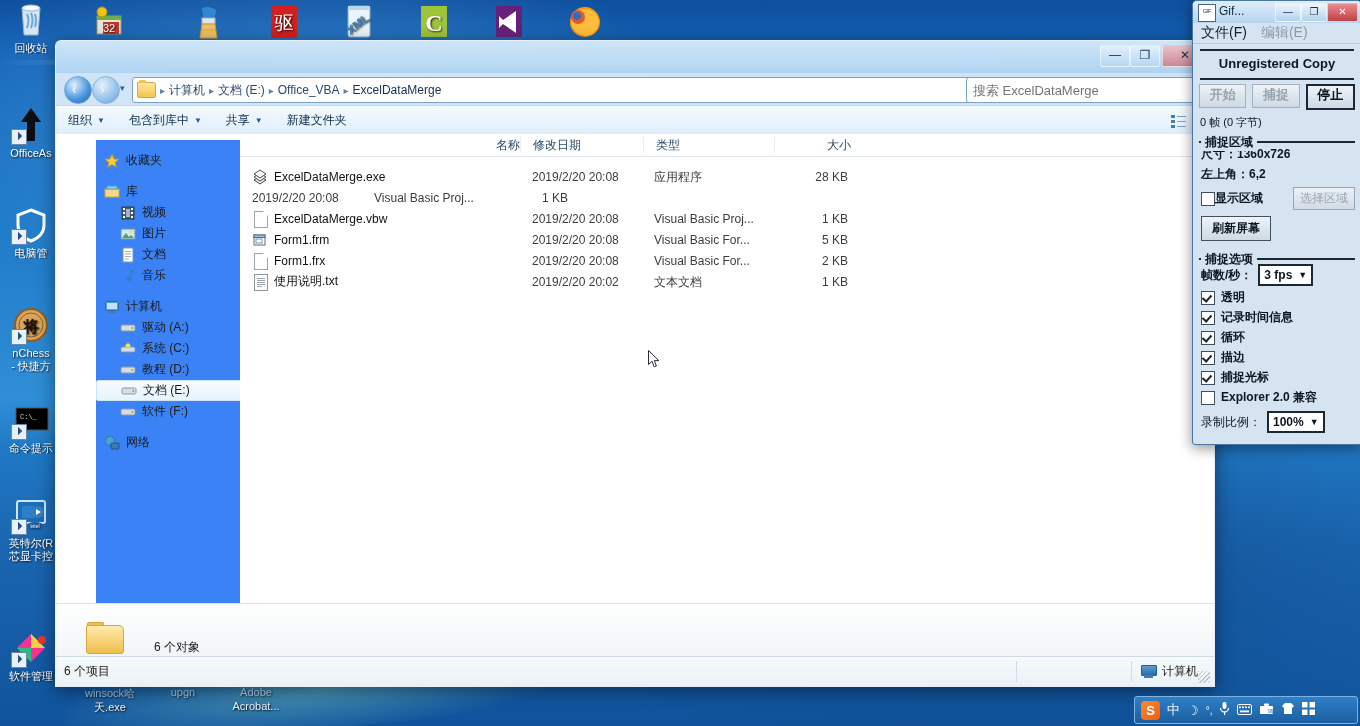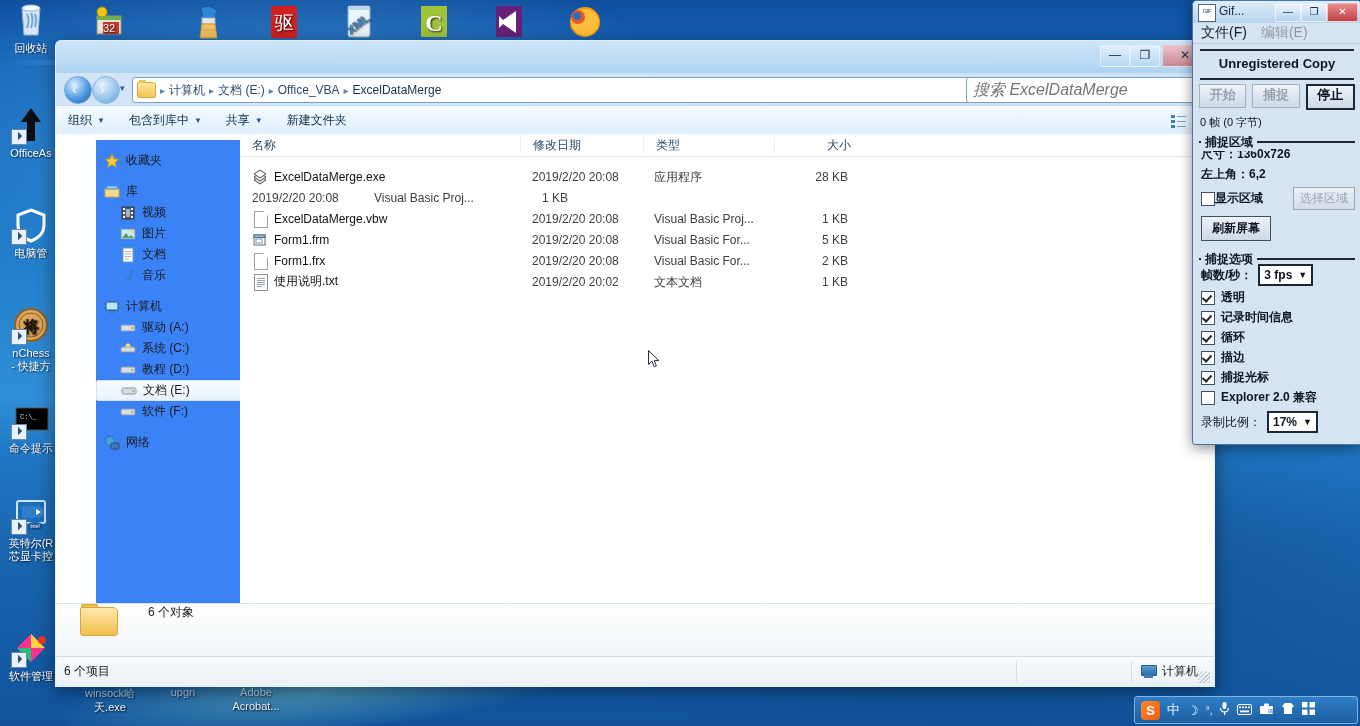--- a/index.html
+++ b/index.html
@@ -86,22 +86,22 @@
   .folder-mini{width:17px;height:14px;margin:0 3px 0 2px;background:linear-gradient(180deg,#ffe6a0,#f3c54f);
     border:1px solid #d8a63a;border-radius:1px 3px 2px 2px;position:relative;flex:none;}
   .folder-mini:before{content:"";position:absolute;left:1px;top:-3px;width:7px;height:3px;background:#f3c54f;border-radius:1px 1px 0 0;}
   #addr-drop{width:16px;text-align:center;color:#2a5f96;font-size:9px;}
   #addr-refresh{position:absolute;right:160px;top:8px;color:#1d5ea0;font-size:13px;}
   #search-box{
     position:absolute;right:14px;top:4px;width:232px;height:24px;
     background:#fff;border:1px solid #7ba2c6;border-radius:3px;
     display:flex;align-items:center;
   }
-  #search-input{border:0;outline:0;width:100%;height:20px;font-size:16px;
-    font-family:"Liberation Sans",sans-serif;font-style:italic;color:#6b6b6b;padding-left:6px;background:transparent;}
+  #search-input{border:0;outline:0;width:100%;height:20px;font-size:13px;
+    font-family:"Liberation Sans",sans-serif;color:#6b6b6b;padding-left:6px;background:transparent;}
 
   #exp-toolbar{
     position:absolute;left:0;top:64px;width:100%;height:29px;
     background:linear-gradient(180deg,#f4fafe,#dfeefa);
     border-top:1px solid #c3dcef;border-bottom:1px solid #b7d2e8;
     display:flex;align-items:center;
   }
   .tbitem{font-size:12px;color:#0d2d4e;padding:0 12px;display:flex;align-items:center;gap:5px;}
   .tbcaret{font-size:8px;color:#2b5a8a;}
   #tb-right{margin-left:auto;display:flex;align-items:center;gap:6px;padding-right:14px;}
@@ -117,38 +117,38 @@
   .navgroup{margin-top:10px;}
   .navrow{height:21px;display:flex;align-items:center;font-size:12px;color:#1b1b1b;padding-left:8px;gap:6px;}
   .navrow.lvl1{padding-left:24px;}
   .navrow.sel{background:linear-gradient(180deg,#f6fbff,#e8f3fc);border:1px solid #cfe4f5;border-radius:2px;height:19px;margin-right:4px;}
   .nico{width:16px;height:16px;flex:none;position:relative;}
 
   #filepane{position:absolute;left:184px;top:0;right:0;bottom:0;background:#fff;}
   #colhead{height:22px;display:flex;border-bottom:1px solid #e2e7ec;background:#fff;align-items:center;}
   .col{font-size:12px;color:#2b4a68;padding-left:12px;border-left:1px solid #eceff2;height:16px;line-height:16px;}
   .col:first-child{border-left:0;}
-  .c-name{width:268px;}
+  .c-name{width:268px;text-align:right;}
   .c-date{width:110px;}
   .c-type{width:118px;}
   .c-size{width:76px;text-align:right;padding-left:0;padding-right:6px;}
   .frow{height:21px;display:flex;align-items:center;font-size:12px;color:#111;}
   .frow .c-name{display:flex;align-items:center;gap:6px;padding-left:12px;}
   .frow .c-date,.frow .c-type{color:#3d3d3d;border-left:0;}
   .frow .c-size{color:#3d3d3d;border-left:0;}
   .fico{width:16px;height:16px;flex:none;position:relative;}
   .doc-ico{width:12px;height:15px;background:#fff;border:1px solid #9aa4ad;position:absolute;left:2px;top:0;}
   .doc-ico:after{content:"";position:absolute;right:-1px;top:-1px;border-left:5px solid transparent;border-top:5px solid #fff;}
   .txt-ico{width:12px;height:15px;background:#fdfdfd;border:1px solid #8d959c;position:absolute;left:2px;top:0;}
   .txt-ico i{position:absolute;left:2px;width:8px;height:1px;background:#9aa4ad;display:block;}
 
   #details{
     position:absolute;left:0;right:0;bottom:30px;height:52px;
     background:linear-gradient(180deg,#fdfefe,#f2f6f9);
-    border-top:1px solid #dde5ec;display:flex;align-items:flex-start;padding-left:22px;gap:28px;
+    border-top:1px solid #dde5ec;display:flex;align-items:flex-end;padding-left:28px;gap:28px;
   }
   #det-folder{width:42px;height:34px;position:relative;}
   #det-folder .bk{position:absolute;left:2px;top:3px;width:36px;height:27px;background:linear-gradient(180deg,#ffe9ae,#f0bf4c);border:1px solid #d8a63a;border-radius:2px 5px 3px 3px;}
   #det-folder .tab{position:absolute;left:3px;top:0px;width:15px;height:5px;background:#f0bf4c;border:1px solid #d8a63a;border-bottom:0;border-radius:2px 2px 0 0;}
   #det-text{font-size:12px;color:#1c1c1c;}
   #statusbar{
     position:absolute;left:0;right:0;bottom:0;height:29px;
     background:linear-gradient(180deg,#f7fafc,#eaf1f6);
     border-top:1px solid #cfdce7;display:flex;align-items:center;font-size:12px;color:#1c1c1c;
   }
@@ -787,21 +787,21 @@
         <span>捕捉光标</span>
       </div>
       <div class="ckrow">
         <span class="ckbox"></span>
         <span>Explorer 2.0 兼容</span>
       </div>
 
       <div style="display:flex;align-items:center;padding:5px 0 0 2px;">
         <span style="font-size:12px;font-weight:normal;color:#0c1620;">录制比例：</span>
         <span class="selwrap">
-          <span>17%</span>
+          <span>100%</span>
           <span class="cv">▼</span>
         </span>
       </div>
     </div>
   </div>
 </div>
 
 <div id="cursor">
   <svg width="12" height="19" viewBox="0 0 12 19">
     <path d="M0.5 0.5 L0.5 14.5 L4 11.2 L6.2 16.8 L8.4 15.9 L6.3 10.6 L10.8 10.6 Z" fill="#fff" stroke="#2a2a3a"></path>

